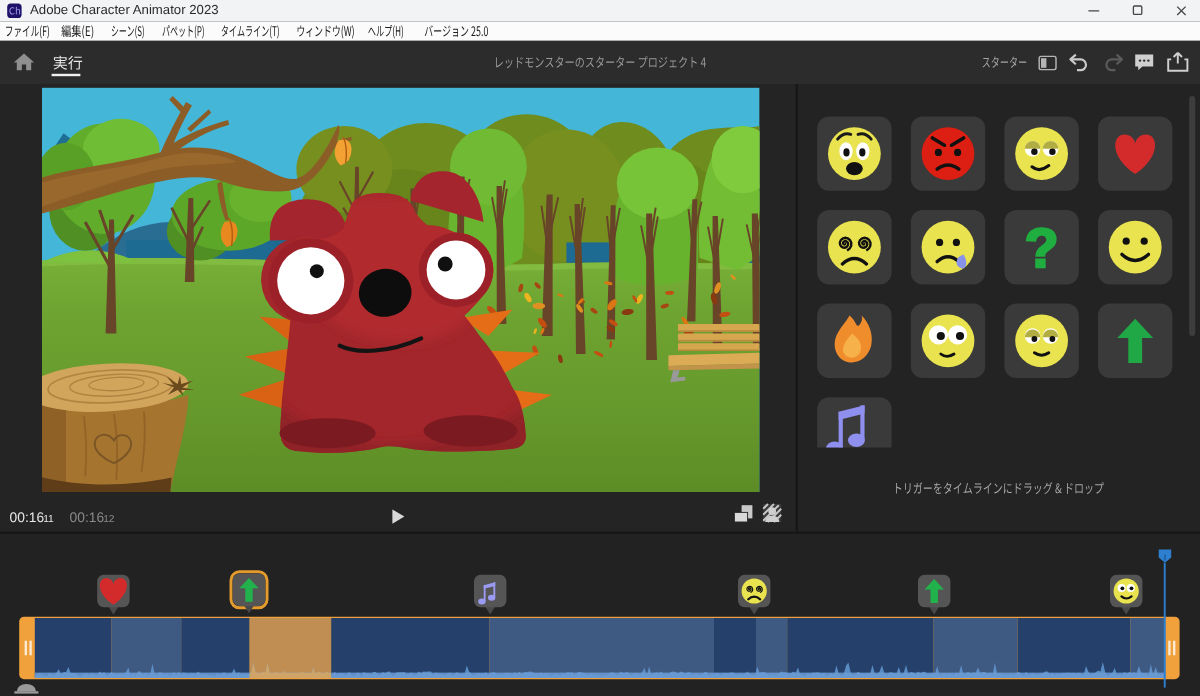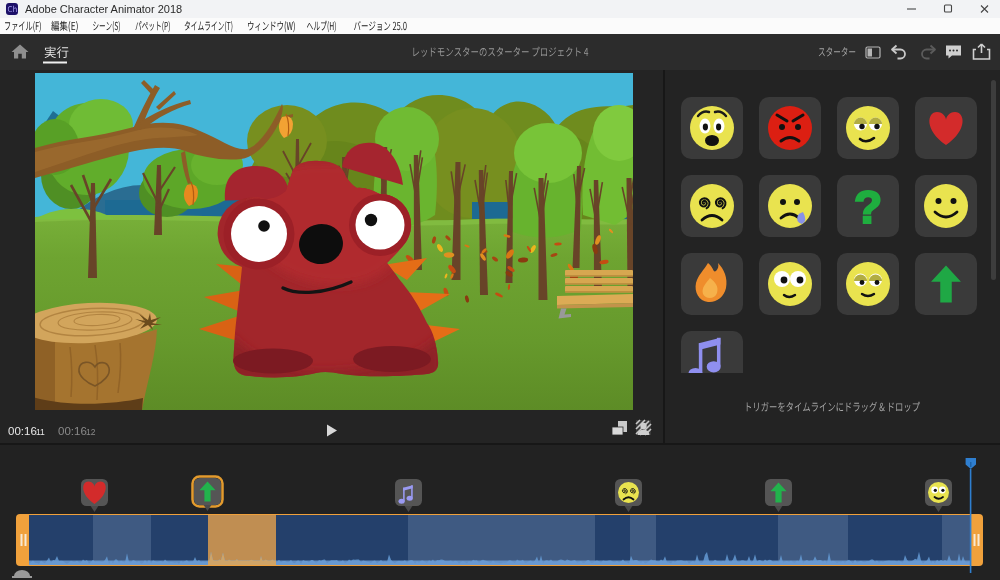--- a/index.html
+++ b/index.html
@@ -12,21 +12,21 @@
 #hdiv{position:absolute;left:0;top:443px;width:1000px;height:2px;background:#171717}
 #timeline{position:absolute;left:0;top:445px;width:1000px;height:135px;background:#222222}
 .ebtn{position:absolute;width:62px;height:62px;background:#3a3a3a;border-radius:10px}
 
 </style></head><body>
 <div id="titlebar"></div>
 <div class="abs" style="left:6px;top:3px;width:12px;height:12px;background:#1d1168;border-radius:3px"></div>
 <svg class="abs" style="left:6px;top:3px" width="12" height="12">
 <path transform="translate(1.4,9)" d="M3.02 0.1C3.78 0.1 4.35 -0.2 4.82 -0.74L4.41 -1.21C4.03 -0.79 3.61 -0.54 3.05 -0.54C1.93 -0.54 1.22 -1.47 1.22 -2.95C1.22 -4.42 1.97 -5.32 3.07 -5.32C3.58 -5.32 3.96 -5.1 4.27 -4.77L4.67 -5.25C4.34 -5.62 3.78 -5.97 3.06 -5.97C1.58 -5.97 0.46 -4.82 0.46 -2.93C0.46 -1.02 1.55 0.1 3.02 0.1Z M5.84 0.0H6.58V-3.15C7.01 -3.59 7.31 -3.82 7.76 -3.82C8.34 -3.82 8.58 -3.47 8.58 -2.66V0.0H9.31V-2.75C9.31 -3.86 8.9 -4.46 7.98 -4.46C7.39 -4.46 6.94 -4.13 6.54 -3.73L6.58 -4.62V-6.37H5.84Z" fill="#a9a1f2"></path>
 </svg>
-<div class="abs" style="left:25px;top:3px;font-size:11px;color:#2b2b2b">Adobe Character Animator 2018</div>
+<div class="abs" style="left:25px;top:3px;font-size:11px;color:#2b2b2b">Adobe Character Animator 2023</div>
 <svg class="abs" style="left:900px;top:0" width="100" height="18">
 <path d="M7,9 h9" stroke="#454545" stroke-width="1.1" fill="none"></path>
 <rect x="44.5" y="5" width="7" height="7" rx="1" stroke="#454545" stroke-width="1.1" fill="none"></rect>
 <path d="M81,5.5 l7,7 M88,5.5 l-7,7" stroke="#454545" stroke-width="1.1" fill="none"></path>
 </svg>
 <div id="menubar"></div>
 <svg class="abs" style="left:0;top:18px" width="1000" height="16">
 <path transform="translate(4.0,12.0) scale(0.6521,1)" d="M9.47 -7.31 8.8 -7.74C8.59 -7.69 8.38 -7.69 8.22 -7.69C7.71 -7.69 3.32 -7.69 2.69 -7.69C2.33 -7.69 1.9 -7.72 1.59 -7.75V-6.79C1.88 -6.8 2.25 -6.82 2.69 -6.82C3.32 -6.82 7.68 -6.82 8.32 -6.82C8.16 -5.76 7.66 -4.23 6.88 -3.23C5.95 -2.06 4.72 -1.12 2.58 -0.58L3.33 0.24C5.36 -0.4 6.67 -1.42 7.67 -2.71C8.54 -3.84 9.06 -5.61 9.31 -6.76C9.35 -6.97 9.39 -7.16 9.47 -7.31Z M20.52 -5.55 20.02 -6.02C19.88 -5.98 19.58 -5.96 19.41 -5.96C18.89 -5.96 14.41 -5.96 13.98 -5.96C13.65 -5.96 13.25 -5.99 12.95 -6.04V-5.13C13.29 -5.15 13.65 -5.17 13.98 -5.17C14.41 -5.17 18.62 -5.16 19.24 -5.16C18.92 -4.62 18.13 -3.65 17.35 -3.18L18.06 -2.68C19.05 -3.37 19.98 -4.74 20.3 -5.26C20.35 -5.35 20.45 -5.48 20.52 -5.55ZM16.82 -4.42H15.86C15.89 -4.2 15.93 -3.98 15.93 -3.76C15.93 -2.33 15.72 -1.12 14.23 -0.12C13.98 0.05 13.72 0.16 13.47 0.25L14.26 0.87C16.58 -0.42 16.8 -2.08 16.82 -4.42Z M22.95 -3.97 23.39 -3.11C24.91 -3.59 26.42 -4.25 27.58 -4.91V-0.84C27.58 -0.42 27.54 0.13 27.51 0.34H28.59C28.55 0.12 28.52 -0.42 28.52 -0.84V-5.48C29.64 -6.23 30.66 -7.06 31.49 -7.93L30.76 -8.61C30.0 -7.7 28.9 -6.74 27.75 -6.03C26.53 -5.26 24.85 -4.49 22.95 -3.97Z M38.76 -0.23 39.35 0.25C39.42 0.19 39.55 0.1 39.72 0.0C41.0 -0.63 42.53 -1.76 43.47 -3.05L42.95 -3.79C42.11 -2.55 40.76 -1.55 39.74 -1.09C39.74 -1.43 39.74 -6.74 39.74 -7.44C39.74 -7.85 39.78 -8.16 39.79 -8.25H38.77C38.79 -8.16 38.83 -7.85 38.83 -7.44C38.83 -6.74 38.83 -1.35 38.83 -0.85C38.83 -0.63 38.81 -0.41 38.76 -0.23ZM33.73 -0.29 34.55 0.26C35.48 -0.49 36.18 -1.57 36.51 -2.75C36.81 -3.85 36.85 -6.2 36.85 -7.42C36.85 -7.75 36.89 -8.08 36.91 -8.22H35.89C35.94 -7.99 35.97 -7.74 35.97 -7.41C35.97 -6.19 35.96 -3.99 35.64 -2.99C35.31 -1.92 34.65 -0.95 33.73 -0.29Z M46.63 2.16 47.24 1.88C46.3 0.32 45.85 -1.55 45.85 -3.42C45.85 -5.28 46.3 -7.14 47.24 -8.71L46.63 -9.0C45.62 -7.35 45.01 -5.58 45.01 -3.42C45.01 -1.25 45.62 0.52 46.63 2.16Z M48.83 0.0H49.84V-3.62H52.92V-4.48H49.84V-7.2H53.47V-8.06H48.83Z M54.88 2.16C55.89 0.52 56.5 -1.25 56.5 -3.42C56.5 -5.58 55.89 -7.35 54.88 -9.0L54.25 -8.71C55.2 -7.14 55.67 -5.28 55.67 -3.42C55.67 -1.55 55.2 0.32 54.25 1.88Z" fill="#1e1e1e"></path>
 <path transform="translate(51.0,12.0) scale(0.7657,1)" d="M4.31 -8.57V-7.84H10.37V-8.57ZM0.98 -2.95C0.85 -1.99 0.65 -1.0 0.29 -0.33C0.46 -0.26 0.77 -0.12 0.9 -0.03C1.24 -0.74 1.51 -1.79 1.65 -2.84ZM3.11 -2.82C3.38 -2.18 3.59 -1.34 3.63 -0.79L4.21 -0.98C4.05 -0.54 3.83 -0.12 3.55 0.26C3.73 0.34 4.04 0.58 4.17 0.73C4.84 -0.2 5.17 -1.38 5.33 -2.51V0.88H5.95V-1.26H6.76V0.78H7.33V-1.26H8.18V0.78H8.74V-1.26H9.64V0.09C9.64 0.18 9.61 0.2 9.53 0.21C9.44 0.21 9.22 0.21 8.94 0.2C9.03 0.4 9.14 0.68 9.17 0.88C9.58 0.88 9.88 0.86 10.08 0.75C10.29 0.63 10.33 0.42 10.33 0.1V-3.83H5.46L5.48 -4.58H10.1V-7.13H4.74V-4.71C4.74 -3.64 4.67 -2.29 4.25 -1.08C4.17 -1.62 3.96 -2.39 3.71 -2.99ZM6.76 -1.9H5.95V-3.18H6.76ZM7.33 -1.9V-3.18H8.18V-1.9ZM8.74 -1.9V-3.18H9.64V-1.9ZM5.48 -6.45H9.29V-5.26H5.48ZM0.31 -4.38 0.41 -3.64 2.08 -3.74V0.88H2.79V-3.78L3.62 -3.85C3.71 -3.59 3.77 -3.33 3.81 -3.13L4.43 -3.4C4.31 -4.01 3.9 -4.98 3.5 -5.72L2.92 -5.49C3.07 -5.19 3.22 -4.86 3.35 -4.53L1.88 -4.46C2.6 -5.39 3.4 -6.64 4.0 -7.68L3.32 -7.99C3.04 -7.39 2.63 -6.67 2.2 -5.97C2.05 -6.19 1.85 -6.43 1.63 -6.68C2.02 -7.29 2.49 -8.21 2.87 -8.96L2.16 -9.24C1.94 -8.62 1.54 -7.78 1.19 -7.14L0.84 -7.48L0.41 -6.96C0.91 -6.49 1.47 -5.84 1.79 -5.33C1.57 -4.99 1.35 -4.69 1.14 -4.41Z M13.91 -9.26C13.43 -8.25 12.53 -6.97 11.3 -6.01C11.48 -5.88 11.76 -5.64 11.89 -5.46C12.27 -5.76 12.61 -6.09 12.91 -6.43V-3.19H16.06V-2.51H11.59V-1.81H15.37C14.31 -1.01 12.71 -0.29 11.32 0.07C11.51 0.24 11.74 0.55 11.87 0.76C13.28 0.32 14.93 -0.52 16.06 -1.48V0.87H16.88V-1.52C18.01 -0.57 19.68 0.25 21.12 0.67C21.24 0.46 21.47 0.16 21.65 -0.01C20.26 -0.34 18.67 -1.03 17.61 -1.81H21.42V-2.51H16.88V-3.19H21.12V-3.85H17.07V-4.61H20.27V-5.2H17.07V-5.94H20.24V-6.53H17.07V-7.26H20.69V-7.94H17.06C17.28 -8.29 17.51 -8.71 17.71 -9.12L16.79 -9.24C16.66 -8.87 16.43 -8.36 16.21 -7.94H14.09C14.34 -8.34 14.57 -8.72 14.77 -9.1ZM16.28 -5.94V-5.2H13.71V-5.94ZM16.28 -6.53H13.71V-7.26H16.28ZM16.28 -4.61V-3.85H13.71V-4.61Z M24.63 2.16 25.25 1.88C24.3 0.32 23.85 -1.55 23.85 -3.42C23.85 -5.28 24.3 -7.14 25.25 -8.71L24.63 -9.0C23.62 -7.35 23.01 -5.58 23.01 -3.42C23.01 -1.25 23.62 0.52 24.63 2.16Z M26.83 0.0H31.59V-0.87H27.84V-3.81H30.9V-4.67H27.84V-7.2H31.47V-8.06H26.83Z M33.29 2.16C34.3 0.52 34.9 -1.25 34.9 -3.42C34.9 -5.58 34.3 -7.35 33.29 -9.0L32.66 -8.71C33.61 -7.14 34.08 -5.28 34.08 -3.42C34.08 -1.55 33.61 0.32 32.66 1.88Z" fill="#1e1e1e"></path>
 <path transform="translate(92.5,12.0) scale(0.5958,1)" d="M3.31 -8.45 2.82 -7.71C3.46 -7.34 4.65 -6.54 5.18 -6.15L5.7 -6.9C5.22 -7.25 3.96 -8.08 3.31 -8.45ZM1.66 -0.58 2.17 0.31C3.19 0.1 4.71 -0.42 5.82 -1.06C7.57 -2.09 9.1 -3.51 10.04 -4.99L9.51 -5.9C8.62 -4.34 7.17 -2.92 5.35 -1.87C4.23 -1.23 2.87 -0.79 1.66 -0.58ZM1.65 -5.97 1.17 -5.22C1.83 -4.88 3.02 -4.11 3.56 -3.72L4.07 -4.49C3.59 -4.84 2.3 -5.62 1.65 -5.97Z M12.12 -4.76V-3.68C12.46 -3.72 13.05 -3.74 13.65 -3.74C14.48 -3.74 18.86 -3.74 19.69 -3.74C20.18 -3.74 20.65 -3.7 20.87 -3.68V-4.76C20.62 -4.74 20.23 -4.71 19.68 -4.71C18.86 -4.71 14.46 -4.71 13.65 -4.71C13.04 -4.71 12.45 -4.74 12.12 -4.76Z M24.5 -8.06 23.87 -7.39C24.68 -6.84 26.06 -5.67 26.61 -5.09L27.3 -5.79C26.69 -6.4 25.28 -7.55 24.5 -8.06ZM23.55 -0.69 24.13 0.21C25.96 -0.13 27.36 -0.8 28.46 -1.5C30.12 -2.54 31.41 -4.04 32.15 -5.41L31.62 -6.35C30.99 -4.99 29.64 -3.37 27.95 -2.3C26.91 -1.65 25.48 -0.98 23.55 -0.69Z M35.63 2.16 36.24 1.88C35.3 0.32 34.85 -1.55 34.85 -3.42C34.85 -5.28 35.3 -7.14 36.24 -8.71L35.63 -9.0C34.62 -7.35 34.01 -5.58 34.01 -3.42C34.01 -1.25 34.62 0.52 35.63 2.16Z M40.06 0.14C41.75 0.14 42.8 -0.87 42.8 -2.15C42.8 -3.34 42.08 -3.89 41.14 -4.3L40.0 -4.8C39.37 -5.06 38.65 -5.36 38.65 -6.15C38.65 -6.86 39.25 -7.31 40.16 -7.31C40.91 -7.31 41.5 -7.03 42.0 -6.57L42.53 -7.22C41.97 -7.8 41.12 -8.21 40.16 -8.21C38.7 -8.21 37.62 -7.31 37.62 -6.07C37.62 -4.89 38.51 -4.32 39.26 -4.0L40.41 -3.5C41.18 -3.16 41.77 -2.89 41.77 -2.06C41.77 -1.28 41.14 -0.75 40.07 -0.75C39.24 -0.75 38.42 -1.14 37.85 -1.75L37.25 -1.04C37.94 -0.32 38.92 0.14 40.06 0.14Z M44.36 2.16C45.38 0.52 45.98 -1.25 45.98 -3.42C45.98 -5.58 45.38 -7.35 44.36 -9.0L43.74 -8.71C44.68 -7.14 45.16 -5.28 45.16 -3.42C45.16 -1.55 44.68 0.32 43.74 1.88Z" fill="#1e1e1e"></path>

